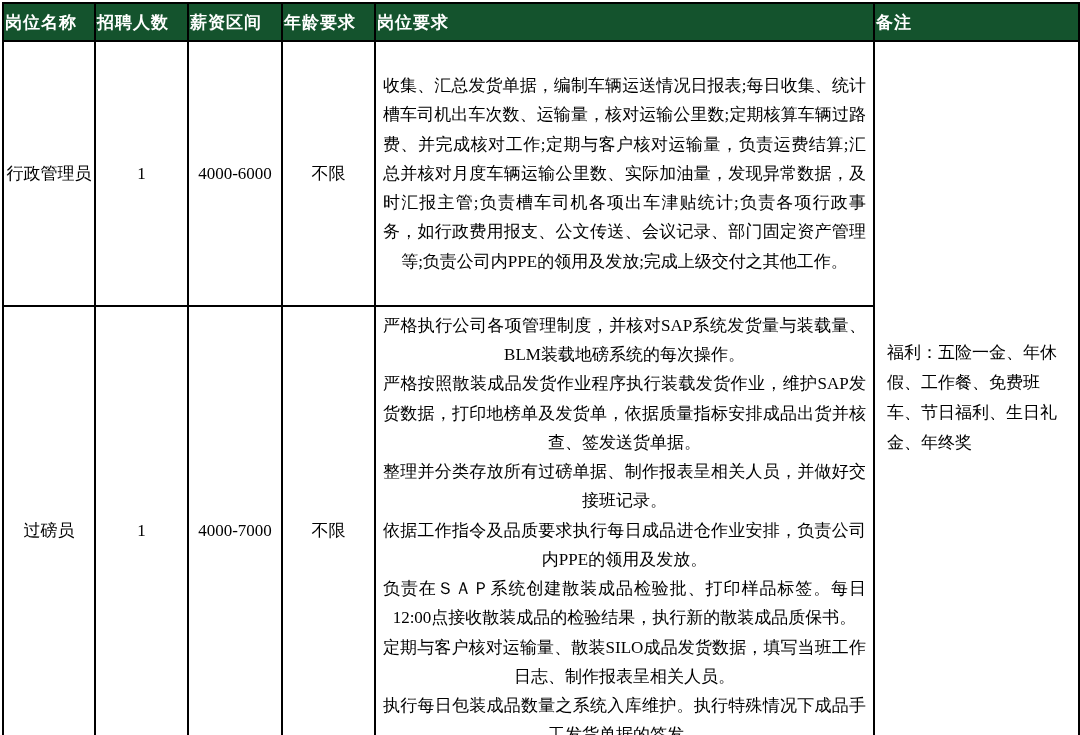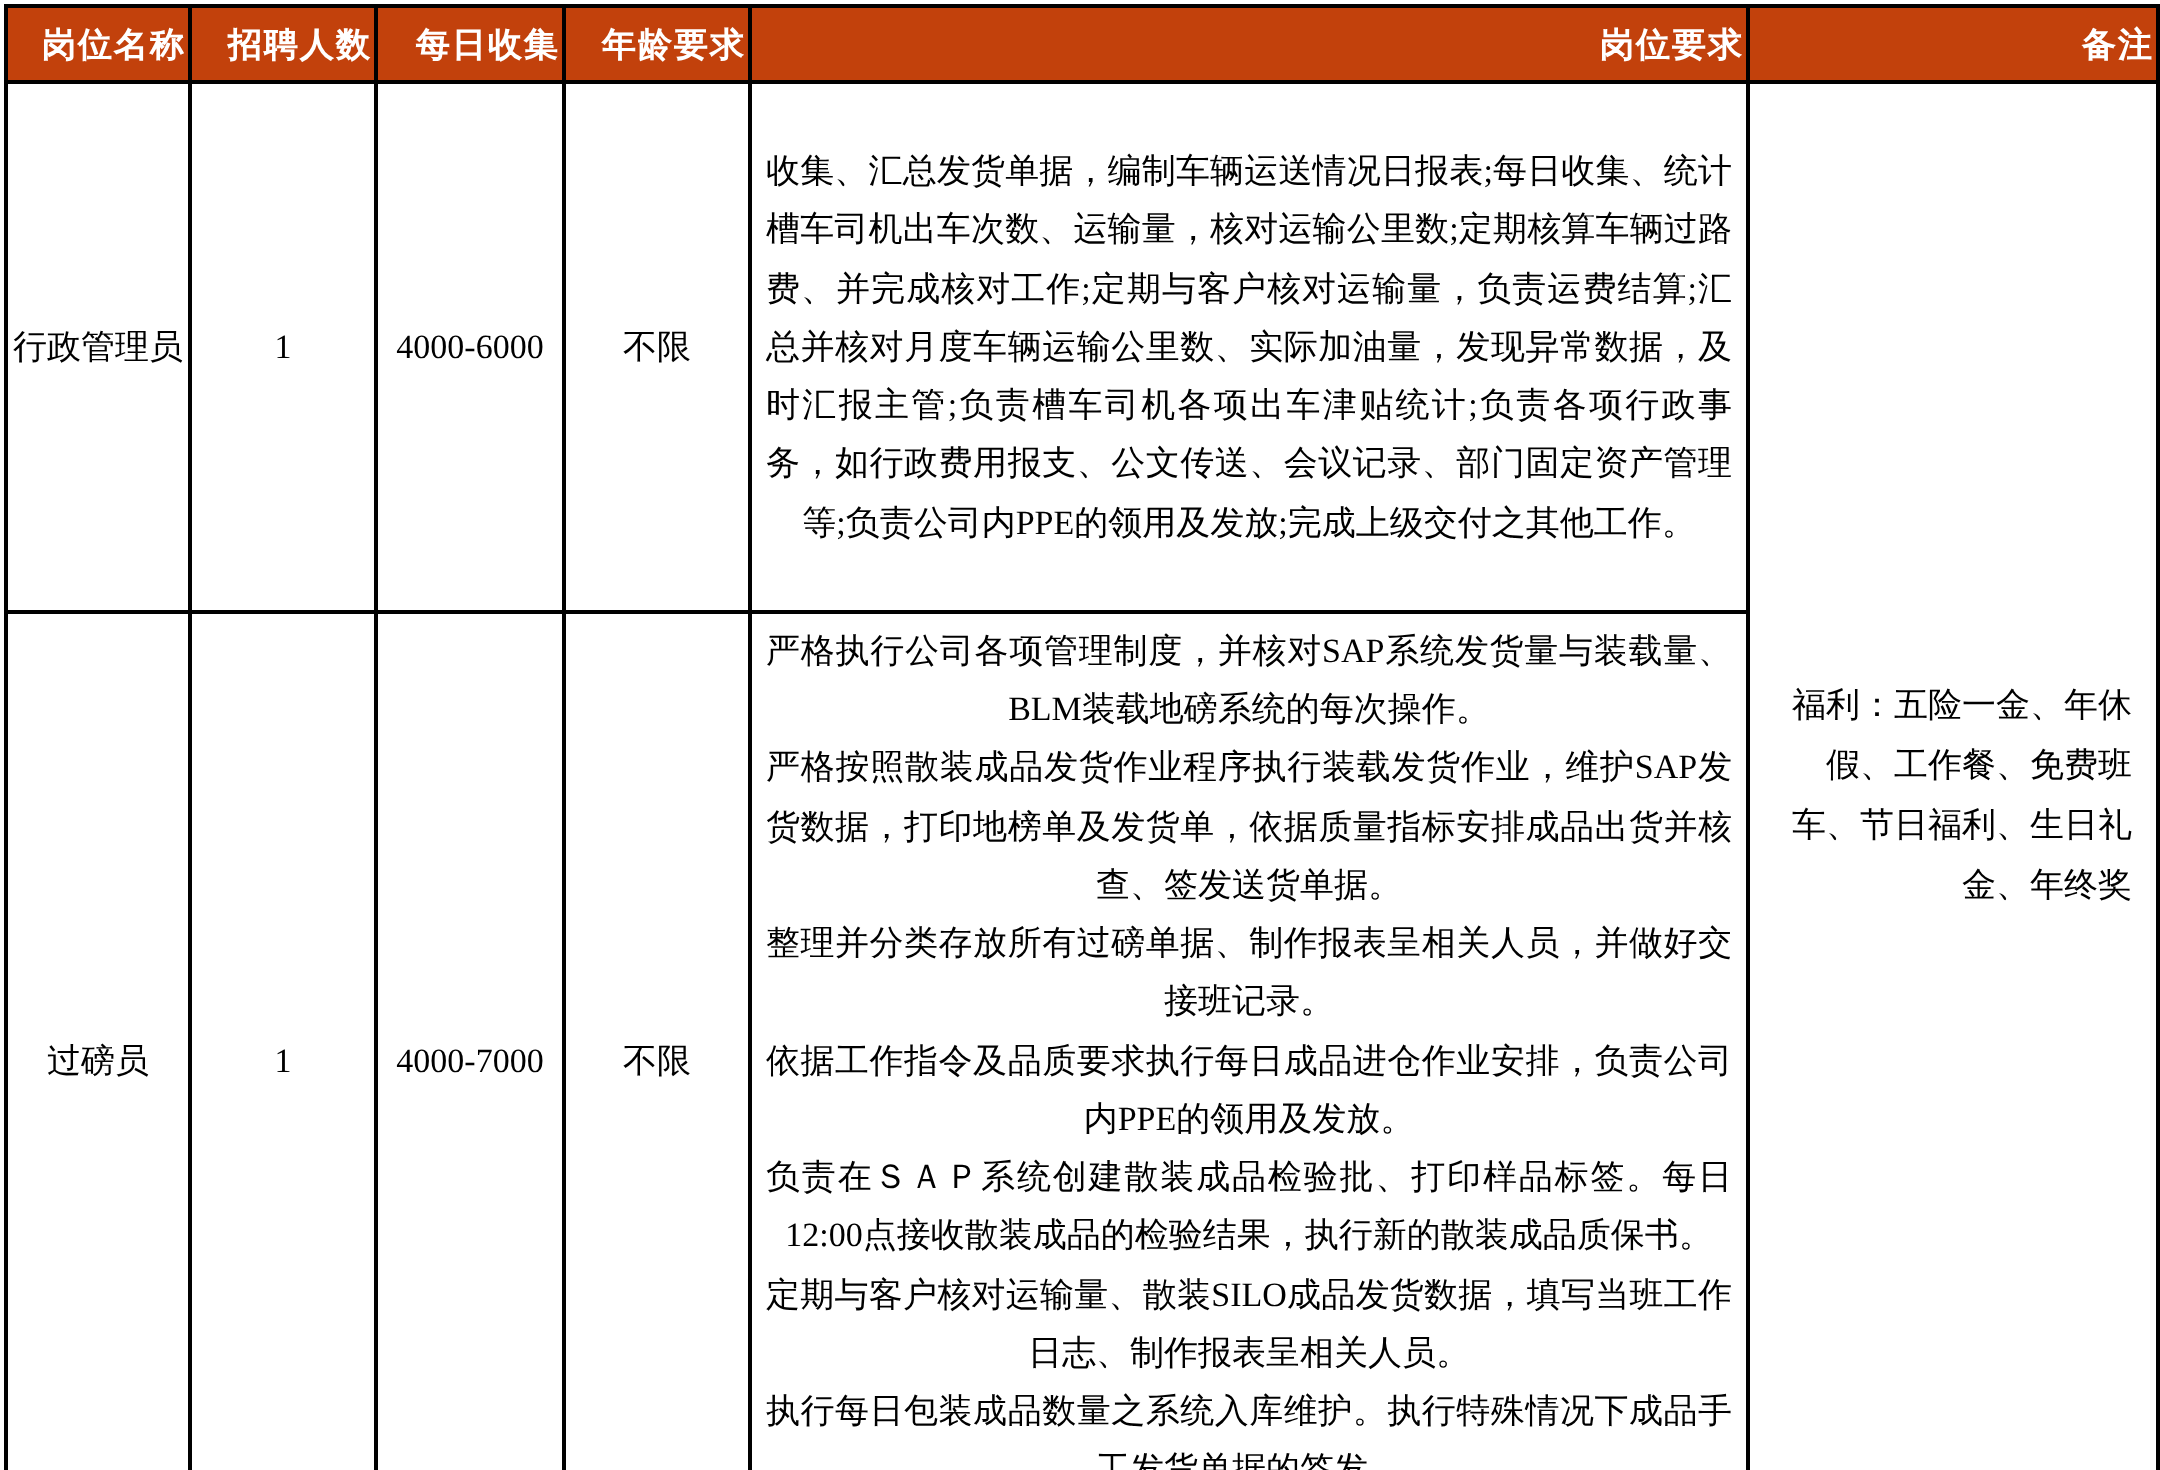--- a/index.html
+++ b/index.html
@@ -21,26 +21,26 @@
     border-collapse: collapse;
     table-layout: fixed;
     width: 1076px;
   }
   table.job-table th,
   table.job-table td {
     border: 2px solid #000000;
     overflow: hidden;
   }
   table.job-table thead th {
-    background: #c2410c;
+    background: #14532d;
     color: #ffffff;
     font-size: 17px;
     font-weight: bold;
     height: 34px;
-    text-align: right;
+    text-align: left;
     vertical-align: middle;
     letter-spacing: 1px;
   }
   table.job-table td {
     font-size: 17px;
     text-align: center;
     vertical-align: middle;
     background: #ffffff;
   }
   tr.row-1 { height: 265px; }
@@ -55,21 +55,21 @@
     text-align: justify;
     text-align-last: center;
     text-justify: inter-ideograph;
   }
   td.cell-remarks {
     padding: 0 12px;
   }
   td.cell-remarks p {
     margin: 0;
     line-height: 1.75;
-    text-align: right;
+    text-align: left;
   }
   td.cell-position,
   td.cell-headcount,
   td.cell-salary,
   td.cell-age {
     line-height: 1.6;
   }
 </style>
 </head>
 <body>
@@ -81,21 +81,21 @@
       <col style="width:93px">
       <col style="width:94px">
       <col style="width:93px">
       <col style="width:499px">
       <col style="width:205px">
     </colgroup>
     <thead>
       <tr>
         <th>岗位名称</th>
         <th>招聘人数</th>
-        <th>每日收集</th>
+        <th>薪资区间</th>
         <th>年龄要求</th>
         <th>岗位要求</th>
         <th>备注</th>
       </tr>
     </thead>
     <tbody>
       <tr class="row-1">
         <td class="cell-position">行政管理员</td>
         <td class="cell-headcount">1</td>
         <td class="cell-salary">4000-6000</td>

